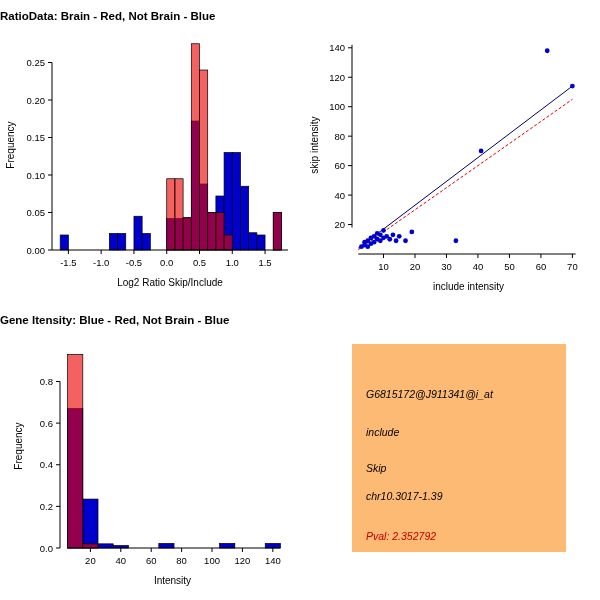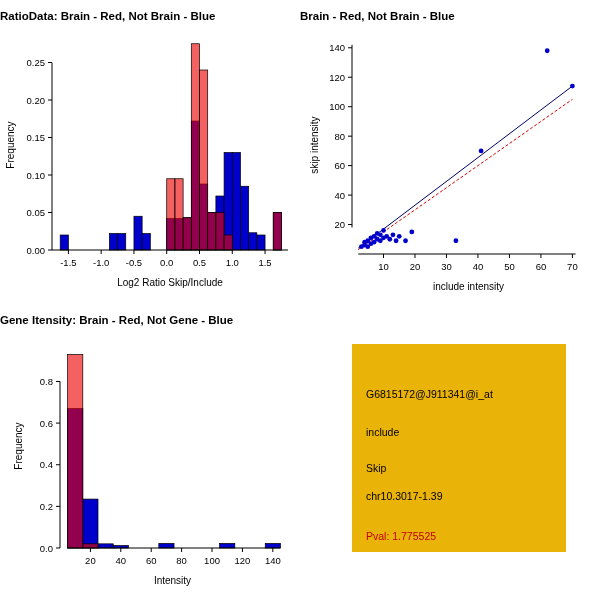--- a/index.html
+++ b/index.html
@@ -29,21 +29,22 @@
   }
   svg { display: block; }
   text {
     font-family: "Liberation Sans", sans-serif;
     fill: #000000;
   }
   .tick-label { font-size: 9.5px; }
   .axis-title { font-size: 10px; }
   .info-box {
     position: absolute;
-    background: #eab308;
+    background: #fdba74;
+    font-style: italic;
   }
   .info-line {
     position: absolute;
     font-size: 10.5px;
     white-space: nowrap;
   }
   .info-pval { color: #c00000; }
 </style>
 </head>
 <body>
@@ -107,21 +108,20 @@
         <text x="45" y="81.5" class="tick-label" text-anchor="end">0.20</text>
         <line x1="48" y1="40.5" x2="52" y2="40.5" stroke="#000" stroke-width="1"></line>
         <text x="45" y="44" class="tick-label" text-anchor="end">0.25</text>
         <text x="170" y="264" class="axis-title" text-anchor="middle">Log2 Ratio Skip/Include</text>
         <text x="14" y="123" class="axis-title" text-anchor="middle" transform="rotate(-90 14 123)">Frequency</text>
       </svg>
   </div>
 </div>
 
 <div class="panel" style="left:300px; top:0px; width:300px; height:300px;">
-  <div class="panel-title" style="position:absolute; left:0; top:10px; width:300px;">Brain - Red, Not Brain - Blue</div>
   <div class="plotbox" style="left:0; top:22px; width:300px; height:278px;">
     <svg id="svg-scatter" width="300" height="278">
         <line x1="58.2972972972973" y1="226.1081081081081" x2="272.4054054054054" y2="64.08108108108107" stroke="#000066" stroke-width="1"></line>
         <line x1="58.2972972972973" y1="227.5810810810811" x2="272.4054054054054" y2="77.33783783783784" stroke="#dd0000" stroke-width="1" stroke-dasharray="3,2"></line>
         <circle cx="61.445945945945944" cy="224.63513513513513" r="2.4" fill="#0000cc"></circle>
         <circle cx="64.5945945945946" cy="223.16216216216216" r="2.4" fill="#0000cc"></circle>
         <circle cx="64.5945945945946" cy="220.21621621621622" r="2.4" fill="#0000cc"></circle>
         <circle cx="67.74324324324324" cy="224.63513513513513" r="2.4" fill="#0000cc"></circle>
         <circle cx="67.74324324324324" cy="218.74324324324323" r="2.4" fill="#0000cc"></circle>
         <circle cx="70.89189189189189" cy="221.6891891891892" r="2.4" fill="#0000cc"></circle>
@@ -175,21 +175,21 @@
         <text x="45" y="58.74324324324323" class="tick-label" text-anchor="end">120</text>
         <line x1="48" y1="25.783783783783775" x2="52" y2="25.783783783783775" stroke="#000" stroke-width="1"></line>
         <text x="45" y="29.283783783783775" class="tick-label" text-anchor="end">140</text>
         <text x="168.5" y="268" class="axis-title" text-anchor="middle">include intensity</text>
         <text x="18" y="123" class="axis-title" text-anchor="middle" transform="rotate(-90 18 123)">skip intensity</text>
       </svg>
   </div>
 </div>
 
 <div class="panel" style="left:0px; top:300px; width:300px; height:300px;">
-  <div class="panel-title" style="position:absolute; left:0; top:14px; width:300px;">Gene Itensity: Brain - Red, Not Gene - Blue</div>
+  <div class="panel-title" style="position:absolute; left:0; top:14px; width:300px;">Gene Itensity: Blue - Red, Not Brain - Blue</div>
   <div class="plotbox" style="left:0; top:26px; width:300px; height:274px;">
     <svg id="svg-hist-intensity" width="300" height="274">
         <rect x="67.60135135135135" y="82.53061224489795" width="15.202702702702709" height="139.46938775510205" fill="#0000cc" stroke="#000000" stroke-width="0.7" fill-opacity="1"></rect>
         <rect x="82.80405405405406" y="173.08163265306123" width="15.202702702702695" height="48.918367346938766" fill="#0000cc" stroke="#000000" stroke-width="0.7" fill-opacity="1"></rect>
         <rect x="98.00675675675676" y="217.83673469387756" width="15.202702702702695" height="4.16326530612244" fill="#0000cc" stroke="#000000" stroke-width="0.7" fill-opacity="1"></rect>
         <rect x="113.20945945945945" y="219.50204081632654" width="15.202702702702709" height="2.4979591836734585" fill="#0000cc" stroke="#000000" stroke-width="0.7" fill-opacity="1"></rect>
         <rect x="158.81756756756755" y="217.4204081632653" width="15.202702702702709" height="4.579591836734693" fill="#0000cc" stroke="#000000" stroke-width="0.7" fill-opacity="1"></rect>
         <rect x="219.62837837837836" y="217.4204081632653" width="15.202702702702709" height="4.579591836734693" fill="#0000cc" stroke="#000000" stroke-width="0.7" fill-opacity="1"></rect>
         <rect x="265.23648648648646" y="217.4204081632653" width="15.202702702702709" height="4.579591836734693" fill="#0000cc" stroke="#000000" stroke-width="0.7" fill-opacity="1"></rect>
         <rect x="67.60135135135135" y="28.408163265306115" width="15.202702702702709" height="193.59183673469389" fill="#ee0000" stroke="#000000" stroke-width="0.7" fill-opacity="0.62"></rect>
@@ -224,14 +224,14 @@
         <text x="22" y="120" class="axis-title" text-anchor="middle" transform="rotate(-90 22 120)">Frequency</text>
       </svg>
   </div>
 </div>
 
 <div class="info-box" style="left:352px; top:344px; width:214px; height:208px;">
   <div class="info-line" style="left:14px; top:44px;">G6815172@J911341@i_at</div>
   <div class="info-line" style="left:14px; top:82px;">include</div>
   <div class="info-line" style="left:14px; top:118px;">Skip</div>
   <div class="info-line" style="left:14px; top:146px;">chr10.3017-1.39</div>
-  <div class="info-line info-pval" style="left:14px; top:186px;">Pval: 1.775525</div>
+  <div class="info-line info-pval" style="left:14px; top:186px;">Pval: 2.352792</div>
 </div>
 
 </body></html>

